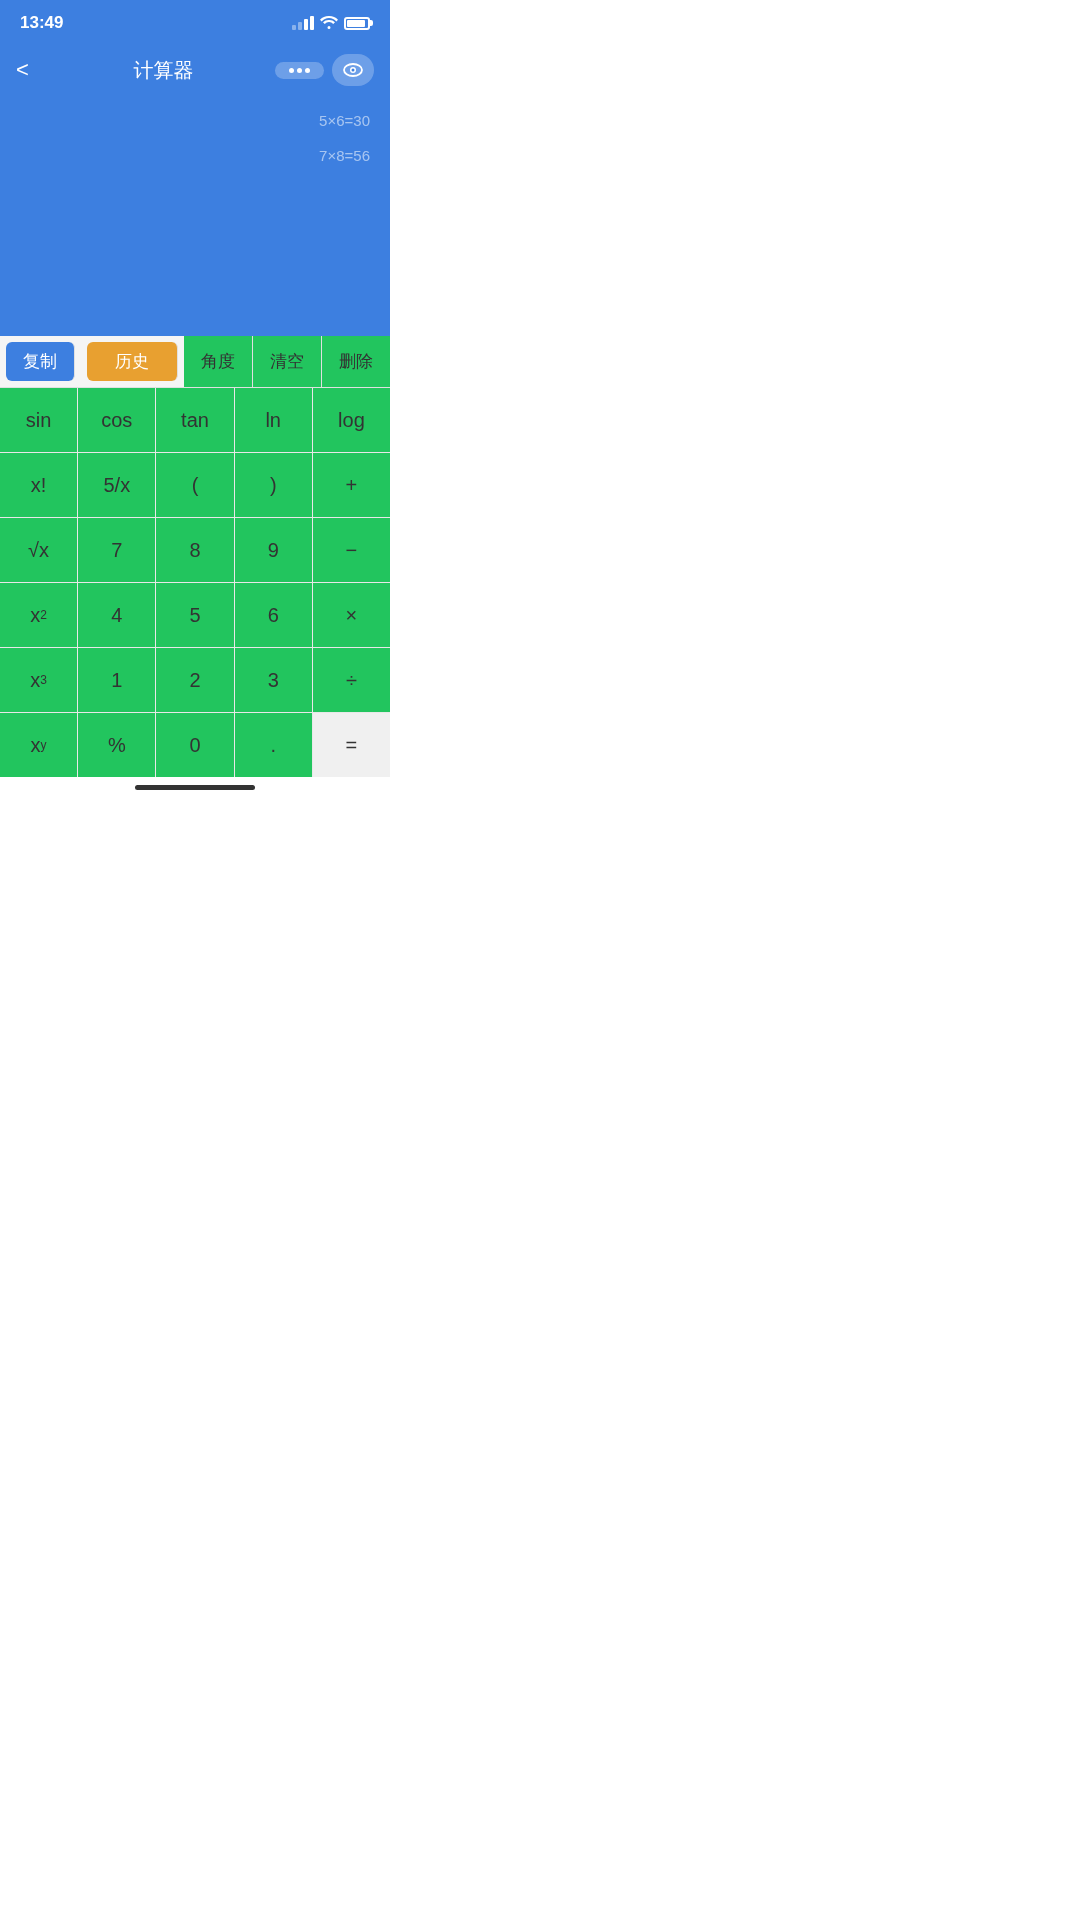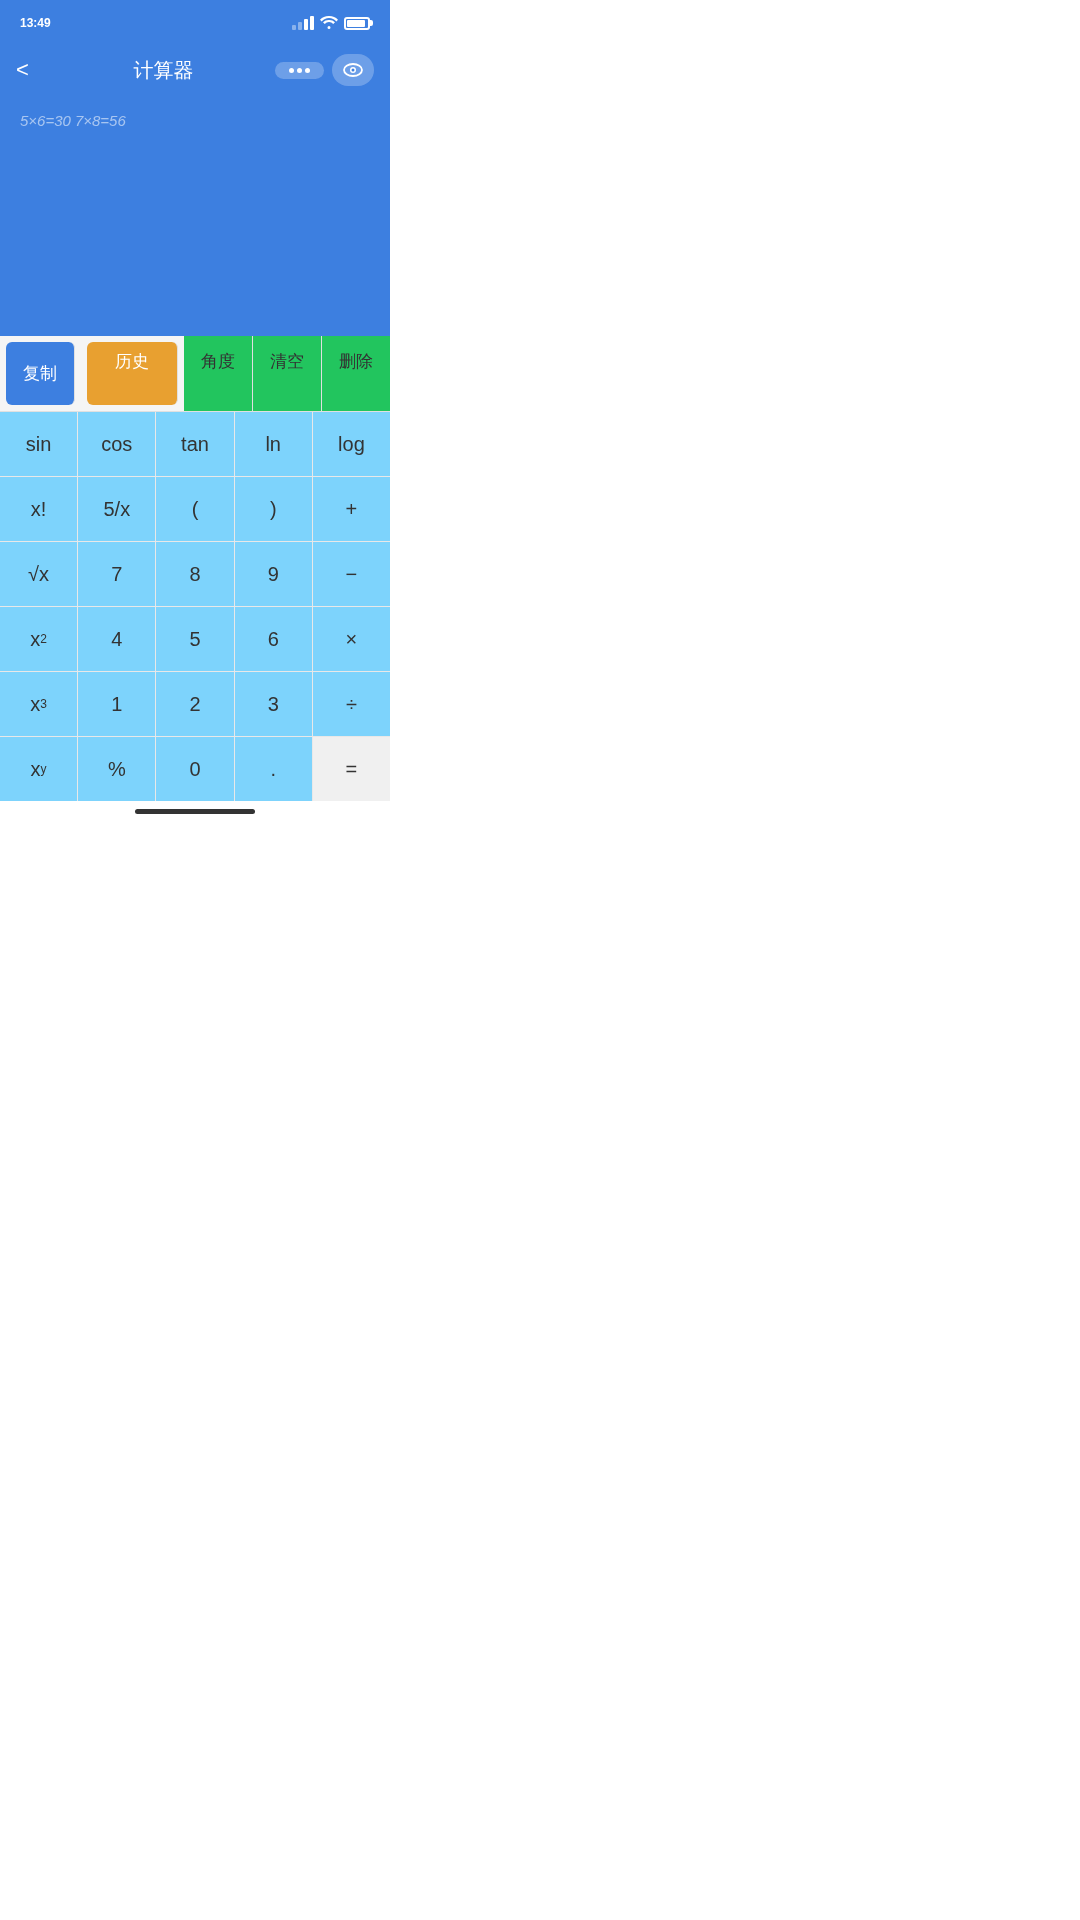--- a/index.html
+++ b/index.html
@@ -17,21 +17,21 @@
     .status-bar {
       background: #3d7fe0;
       display: flex;
       align-items: center;
       justify-content: space-between;
       padding: 8px 20px 6px;
       height: 44px;
     }
     .status-time {
       color: #fff;
-      font-size: 12px;
+      font-size: 17px;
       font-weight: 600;
     }
     .status-icons {
       display: flex;
       align-items: center;
       gap: 6px;
     }
     .signal-bars { display: flex; align-items: flex-end; gap: 2px; }
     .signal-bars span {
       background: #fff;
@@ -132,24 +132,23 @@
     .display {
       background: #3d7fe0;
       padding: 16px 20px 16px;
       height: 240px;
       display: flex;
       flex-direction: column;
       justify-content: space-between;
     }
     .history-area {
       display: flex;
-      flex-direction: row;
+      flex-direction: column;
       align-items: flex-end;
-      gap: 4px;
-      font-style: italic;
+      gap: 18px;
     }
     .history-line {
       color: rgba(255,255,255,0.55);
       font-size: 15px;
     }
     .current-result {
       color: #fff;
       font-size: 52px;
       font-weight: 300;
       text-align: right;
@@ -164,27 +163,27 @@
     }
     .action-btn {
       flex: 1;
       padding: 14px 0;
       text-align: center;
       font-size: 17px;
       cursor: pointer;
       border-right: 1px solid #e0e0e0;
     }
     .action-btn:last-child { border-right: none; }
-    .action-btn.blue { background: #3d7fe0; color: #fff; border-radius: 6px; margin: 6px; padding: 20px 0; }
+    .action-btn.blue { background: #3d7fe0; color: #fff; border-radius: 6px; margin: 6px; padding: 8px 0; }
     .action-btn.orange { background: #e8a030; color: #fff; border-radius: 6px; margin: 6px; padding: 8px 11px; }
     .action-btn.gray { background: #22c55e; color: #333; }
 
     
     .keypad {
-      background: #7dd3fc;
+      background: #22c55e;
       flex: 1;
     }
     .keypad-row {
       display: flex;
       border-bottom: 1px solid #e8e8e8;
     }
     .keypad-row:last-child { border-bottom: none; }
     .key {
       flex: 1;
       padding: 18px 0;

